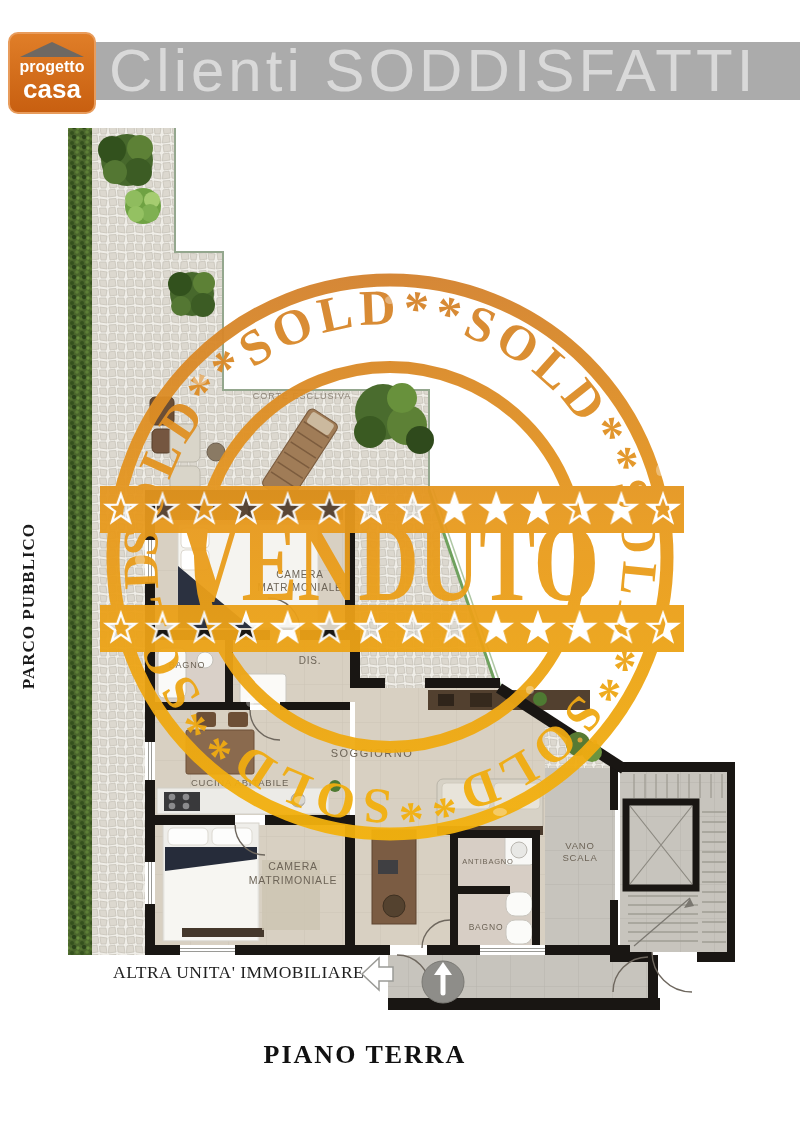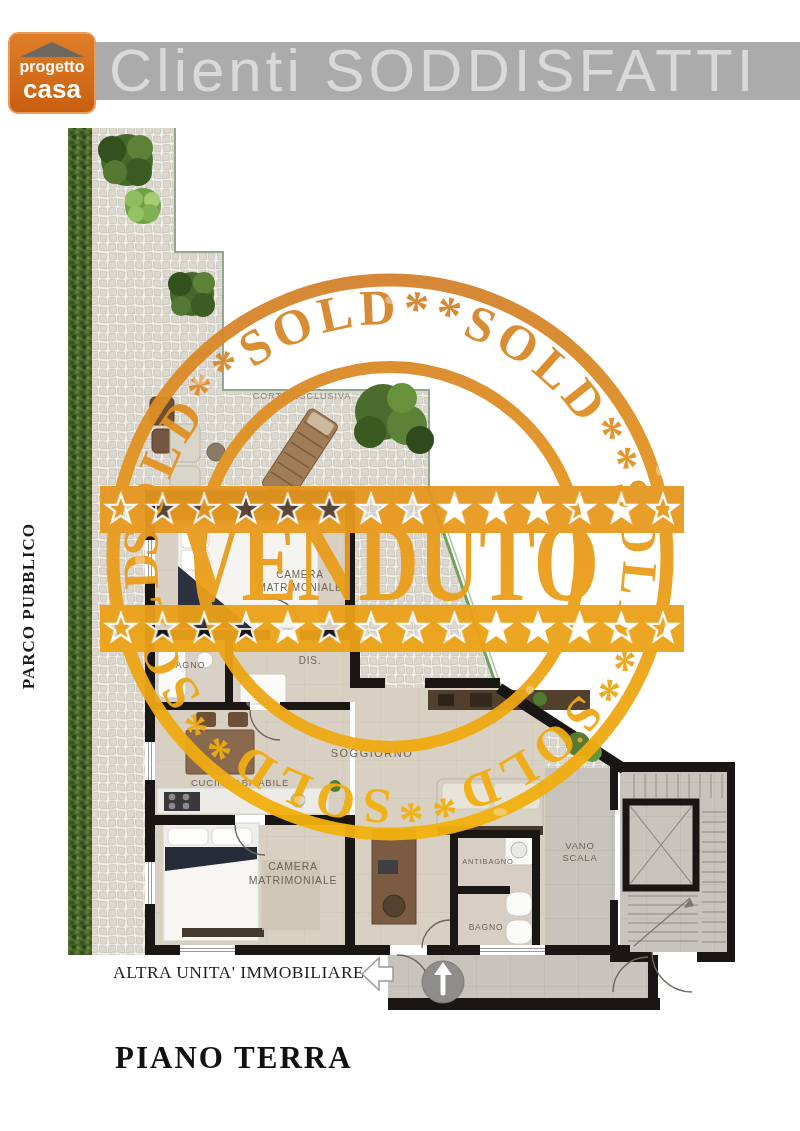--- a/index.html
+++ b/index.html
@@ -22,22 +22,22 @@
   .logo-w2{color:#fff;font-size:26px;font-weight:bold;line-height:1.0;}
 
   
   .side-label{position:absolute;left:-65px;top:595px;width:190px;height:22px;
               transform:rotate(-90deg);text-align:center;z-index:2;
               font-family:"Liberation Serif",serif;font-weight:bold;font-size:17px;
               letter-spacing:1px;color:#1a1a1a;white-space:nowrap;}
   .neighbor-label{position:absolute;left:113px;top:962px;z-index:2;
               font-family:"Liberation Serif",serif;font-weight:normal;font-size:17.5px;
               letter-spacing:0.5px;color:#1f1f1f;white-space:nowrap;}
-  .floor-caption{position:absolute;left:115px;top:1040px;width:500px;text-align:left;z-index:2;
-              font-family:"Liberation Serif",serif;font-weight:bold;font-size:31px;
+  .floor-caption{position:absolute;left:115px;top:1040px;width:500px;text-align:center;z-index:2;
+              font-family:"Liberation Serif",serif;font-weight:bold;font-size:26px;
               letter-spacing:2px;color:#111;}
 
   svg{position:absolute;left:0;top:0;}
   .plan-svg{z-index:1;}
   .stamp-svg{z-index:3;pointer-events:none;}
 </style>
 </head>
 <body>
 
 <div class="page">

